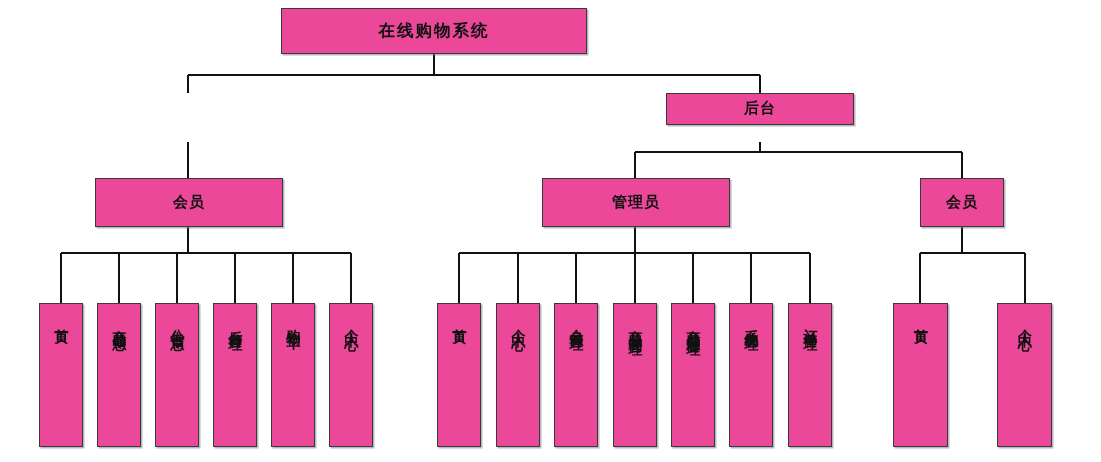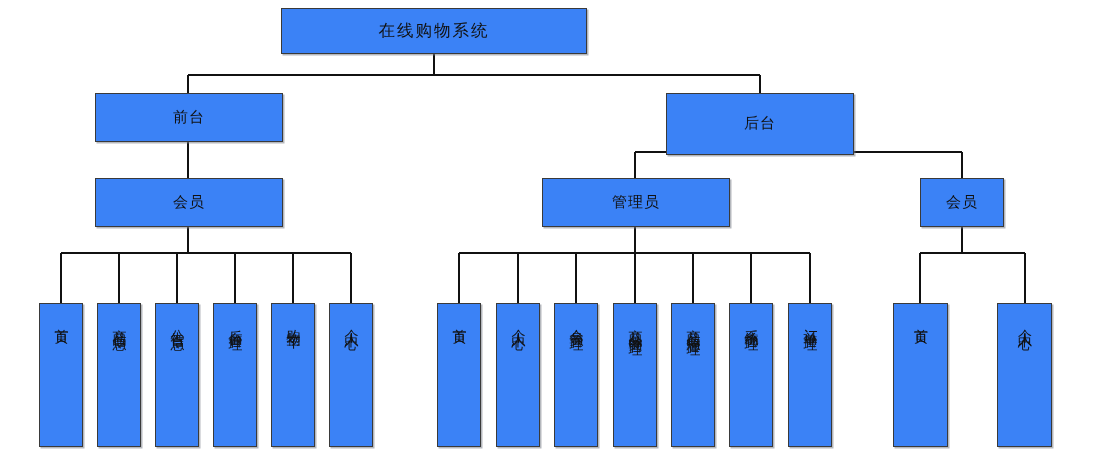--- a/index.html
+++ b/index.html
@@ -18,27 +18,28 @@
   }
   #wires{
     position:absolute;
     left:0; top:0;
     width:1101px; height:462px;
     pointer-events:none;
   }
   .node{
     position:absolute;
     box-sizing:border-box;
-    background:#3b82f6;
+    background:#ec4899;
     border:1px solid #3a3a3a;
     box-shadow:1.5px 1.5px 0 0 rgba(120,125,135,0.55);
     display:flex;
     align-items:center;
     justify-content:center;
     z-index:2;
+    font-weight:bold;
   }
   .node .label{
     font-size:15px;
     line-height:1.15;
     letter-spacing:1px;
     color:#111;
     white-space:nowrap;
   }
   
   .node.root .label{font-size:16.5px;letter-spacing:2px;}
@@ -102,25 +103,22 @@
       <path d="M920,253 L1025,253"></path>
       <path d="M920,253 L920,303"></path>
       <path d="M1025,253 L1025,303"></path>
     </g>
   </svg>
 
   <div class="node root" style="left:281px;top:8px;width:306px;height:46px;">
     <span class="label">在线购物系统</span>
   </div>
 
-  <div class="node" style="left:95px;top:93px;width:188px;height:49px;">
-    <span class="label">前台</span>
-  </div>
 
-  <div class="node" style="left:666px;top:93px;width:188px;height:62px;">
+  <div class="node" style="left:666px;top:93px;width:188px;height:32px;">
     <span class="label">后台</span>
   </div>
 
   <div class="node" style="left:95px;top:178px;width:188px;height:49px;">
     <span class="label">会员</span>
   </div>
 
   <div class="node" style="left:542px;top:178px;width:188px;height:49px;align-items:center;">
     <span class="label">管理员</span>
   </div>

